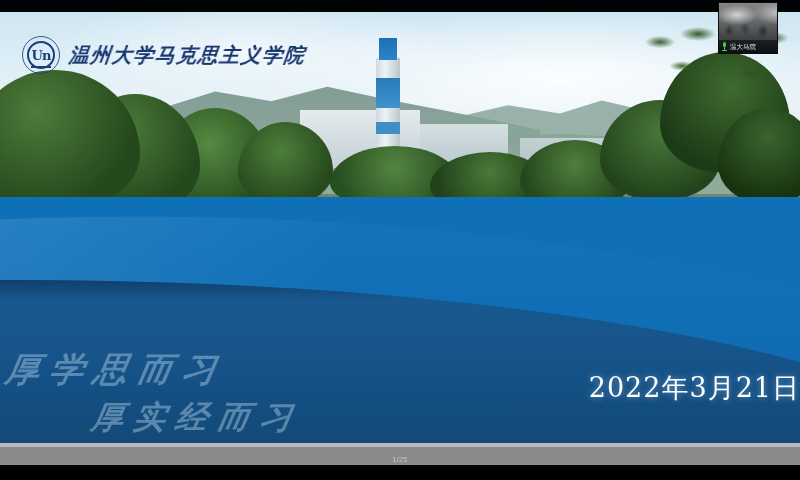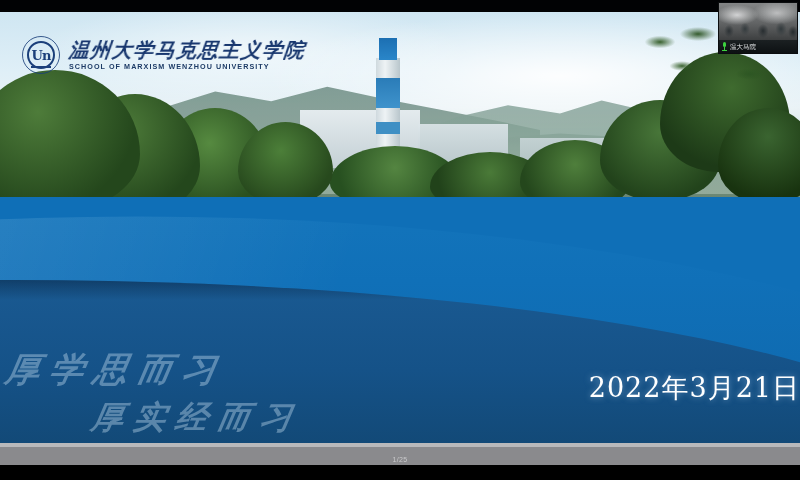--- a/index.html
+++ b/index.html
@@ -329,21 +329,21 @@
     color: #ffffff;
     letter-spacing: 1px;
     text-shadow: 0 0 6px rgba(200,230,255,.5);
     white-space: nowrap;
   }
 
   
   #pip {
     position: absolute;
     left: 718px; top: 2px;
-    width: 80px; height: 52px;
+    width: 60px; height: 52px;
     z-index: 60;
     overflow: hidden;
     background: #1d2124;
     border: 1px solid #0b0d0f;
     box-sizing: border-box;
   }
   #pip .pip-scene {
     position: absolute; inset: 0;
     background:
       radial-gradient(ellipse 30px 14px at 18px 12px, #cfd4d6, transparent 72%),
@@ -449,21 +449,20 @@
 
     <div class="lockup">
       <div class="seal">
         <div class="ring-outer"></div>
         <div class="ring-inner"></div>
         <div class="mono">Un</div>
         <div class="bar"></div>
       </div>
       <div class="names">
         <div class="name-cn">温州大学马克思主义学院</div>
-        <div class="name-en">SCHOOL OF MARXISM WENZHOU UNIVERSITY</div>
       </div>
     </div>
 
     <div class="slide-date">2022年3月21日</div>
   </div>
 
   <div class="letterbox-top"></div>
   <div class="control-bar"></div>
   <div class="control-bar-inner"></div>
   <div class="slide-counter">1/25</div>

